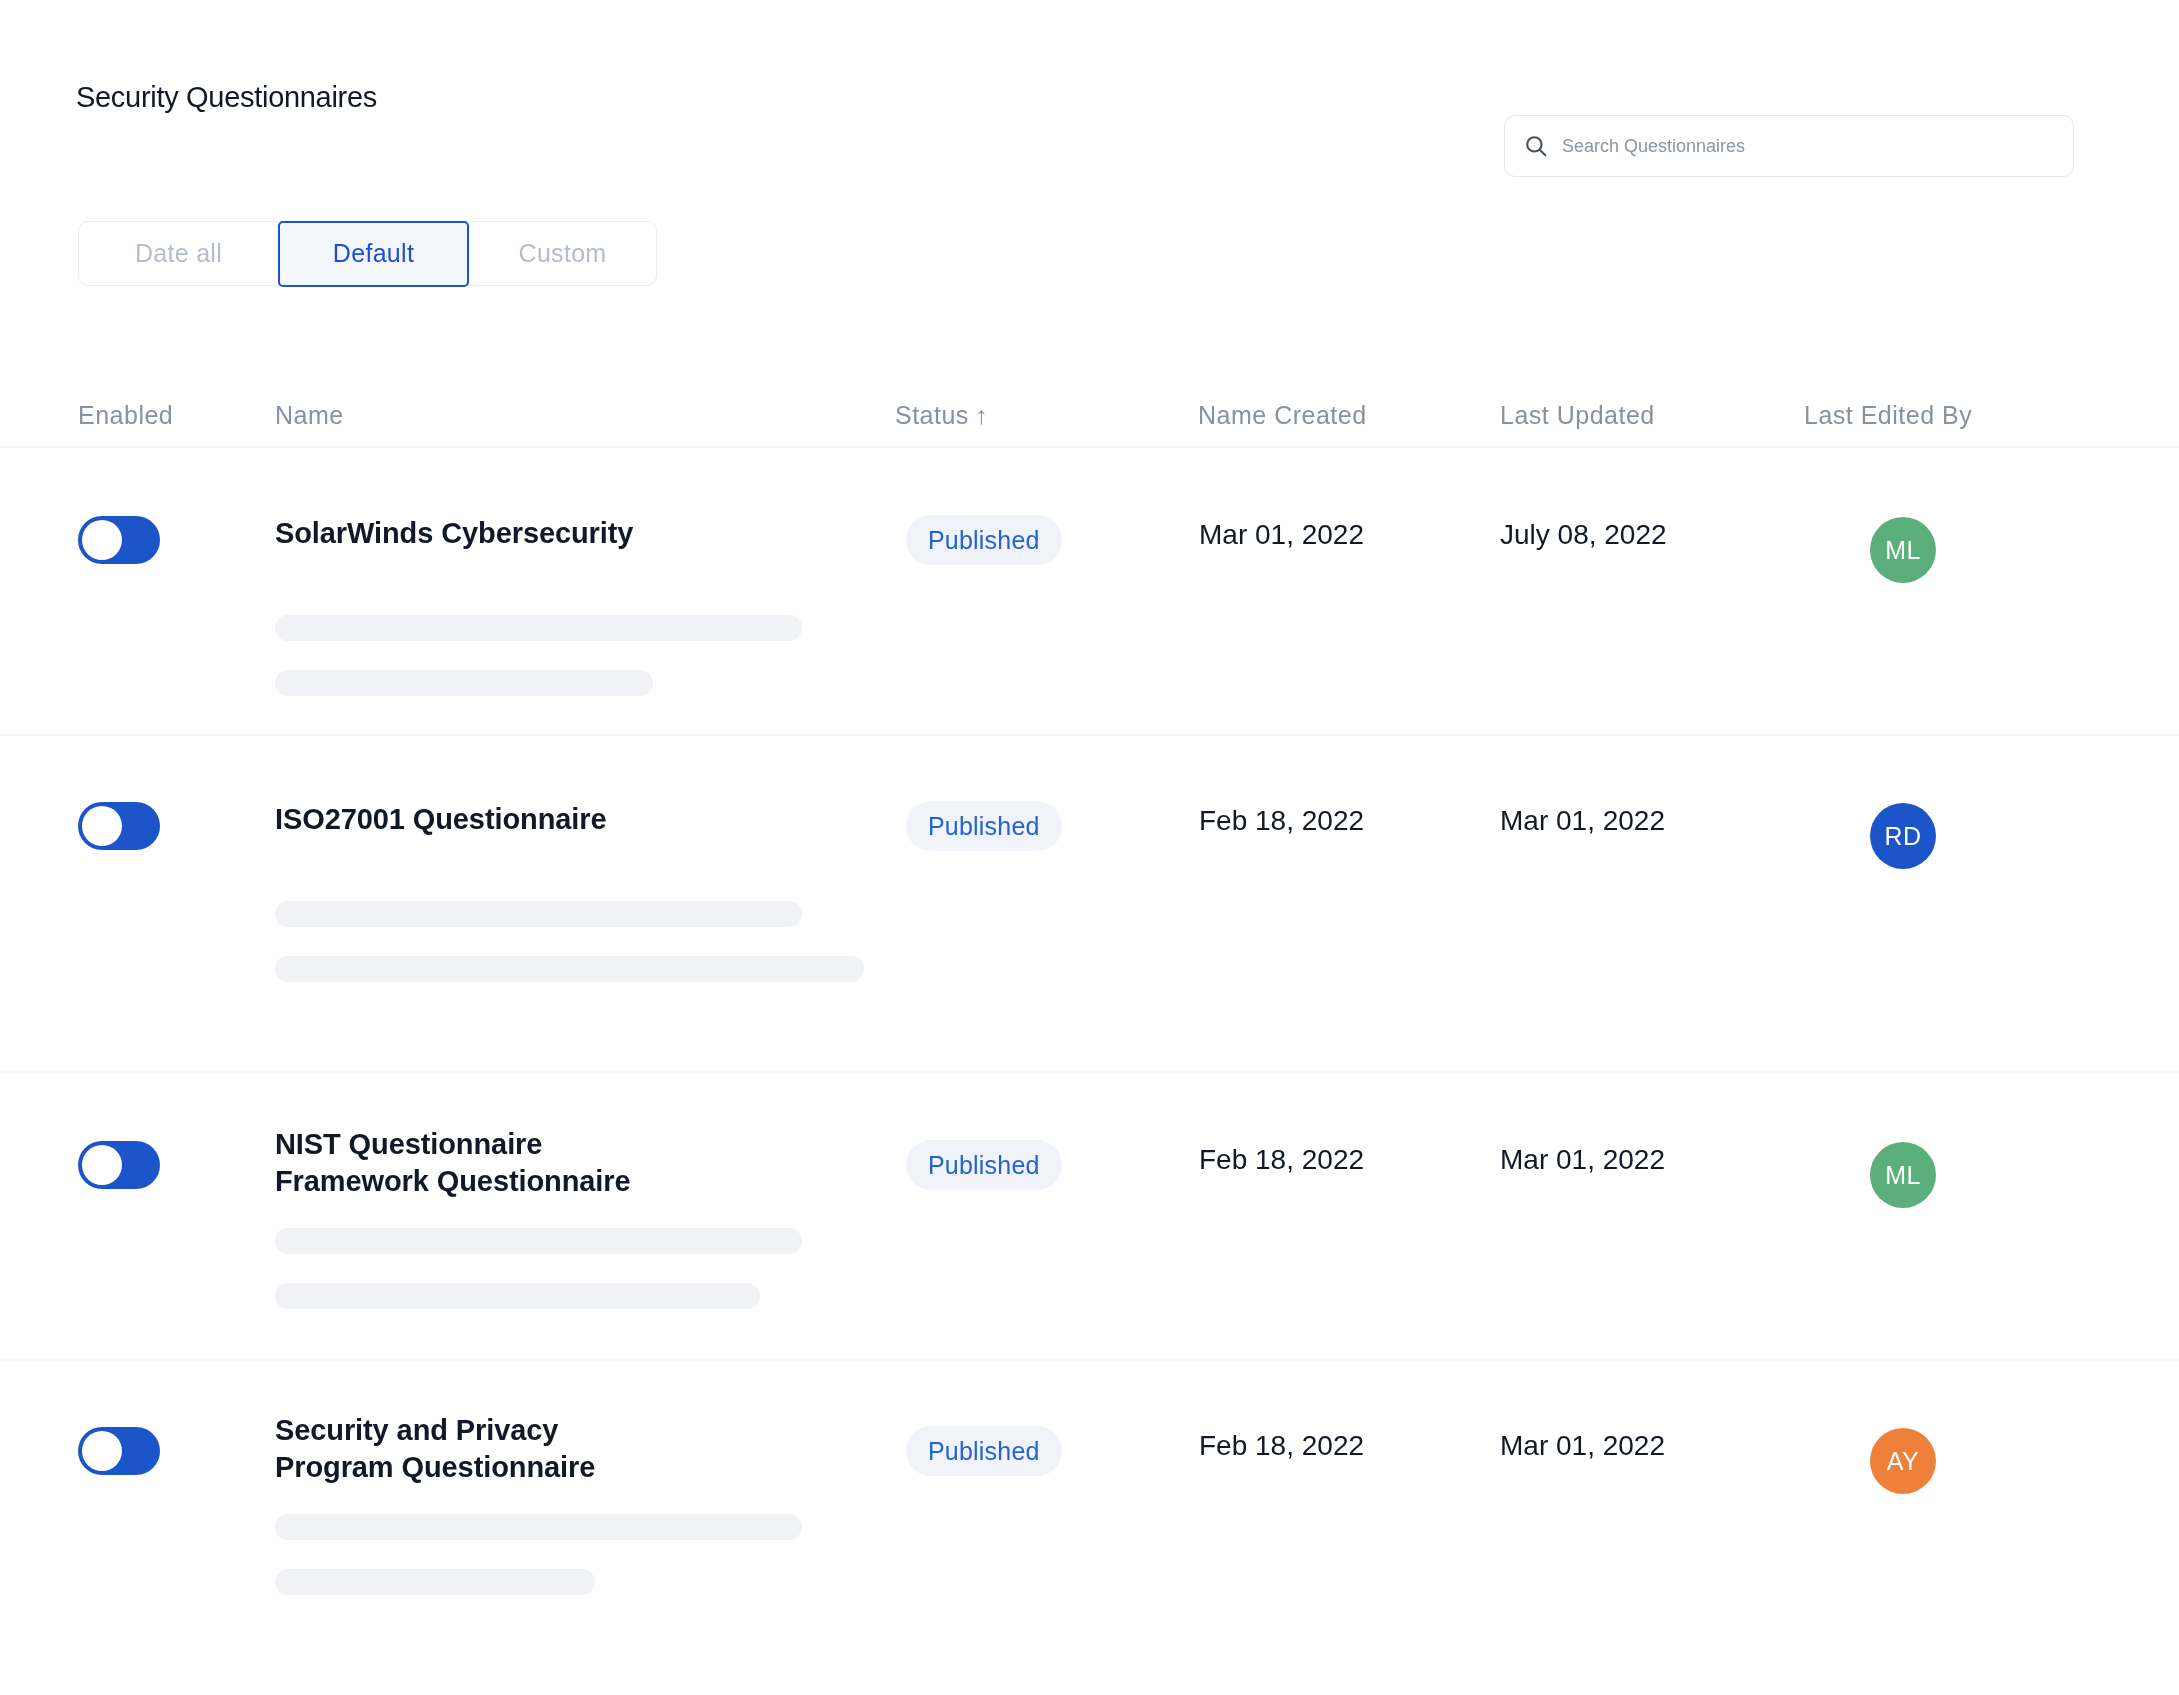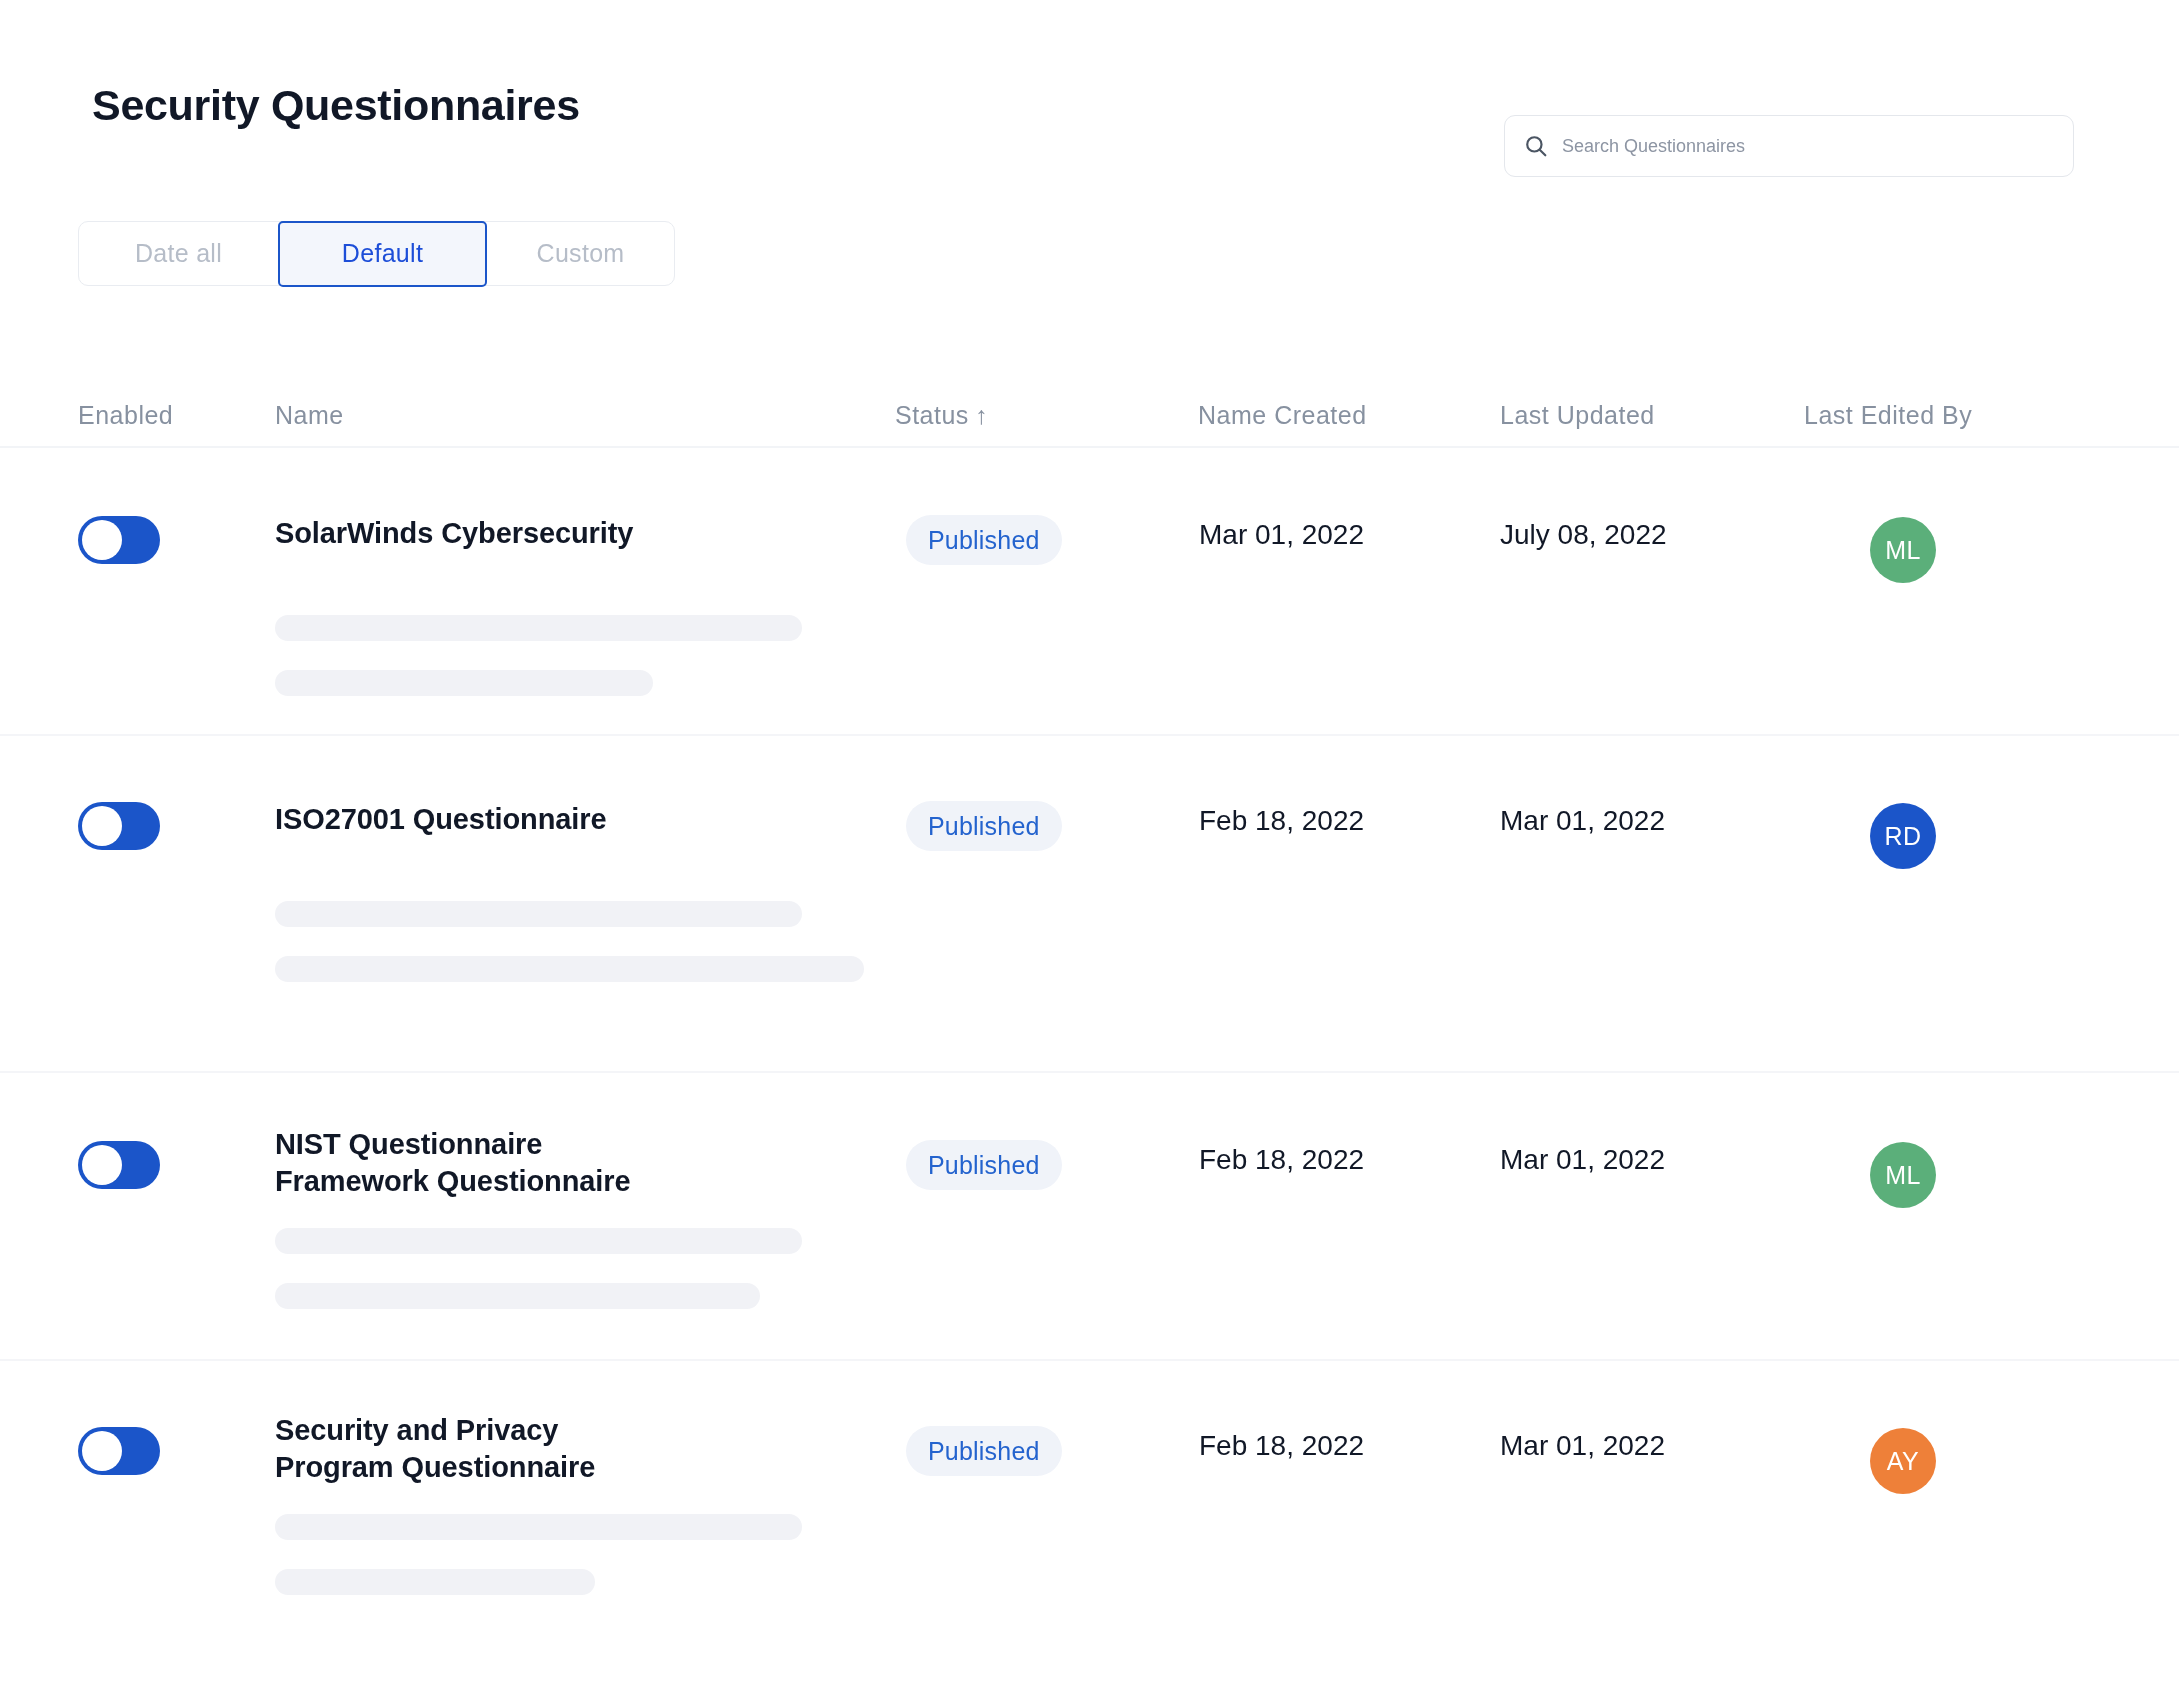--- a/index.html
+++ b/index.html
@@ -16,24 +16,24 @@
     position: relative;
     width: 2179px;
     height: 1695px;
     background: #ffffff;
     overflow: hidden;
   }
 
   
   .page-title {
     position: absolute;
-    left: 92px;
+    left: 76px;
     top: 82px;
-    font-size: 43px;
-    font-weight: 700;
+    font-size: 29px;
+    font-weight: 400;
     color: #111827;
     letter-spacing: -0.3px;
     line-height: 1.1;
     white-space: nowrap;
   }
 
   
   .search-box {
     position: absolute;
     left: 1504px;
@@ -90,21 +90,21 @@
   }
   .seg-btn.seg-show-all { width: 199px; }
   .seg-btn.seg-custom   { width: 187px; }
   .seg-btn.active {
     color: #1D4ED8;
     background: #F3F6FC;
     border: 2.5px solid #1B55C9;
     border-radius: 5px;
     margin: -1.5px 0;
     height: calc(100% + 3px);
-    width: 209px;
+    width: 191px;
     font-weight: 400;
   }
 
   
   .table { position: absolute; left: 0; top: 0; width: 2179px; }
 
   .col-head-row {
     position: absolute;
     left: 0; top: 383px;
     width: 2179px; height: 65px;

